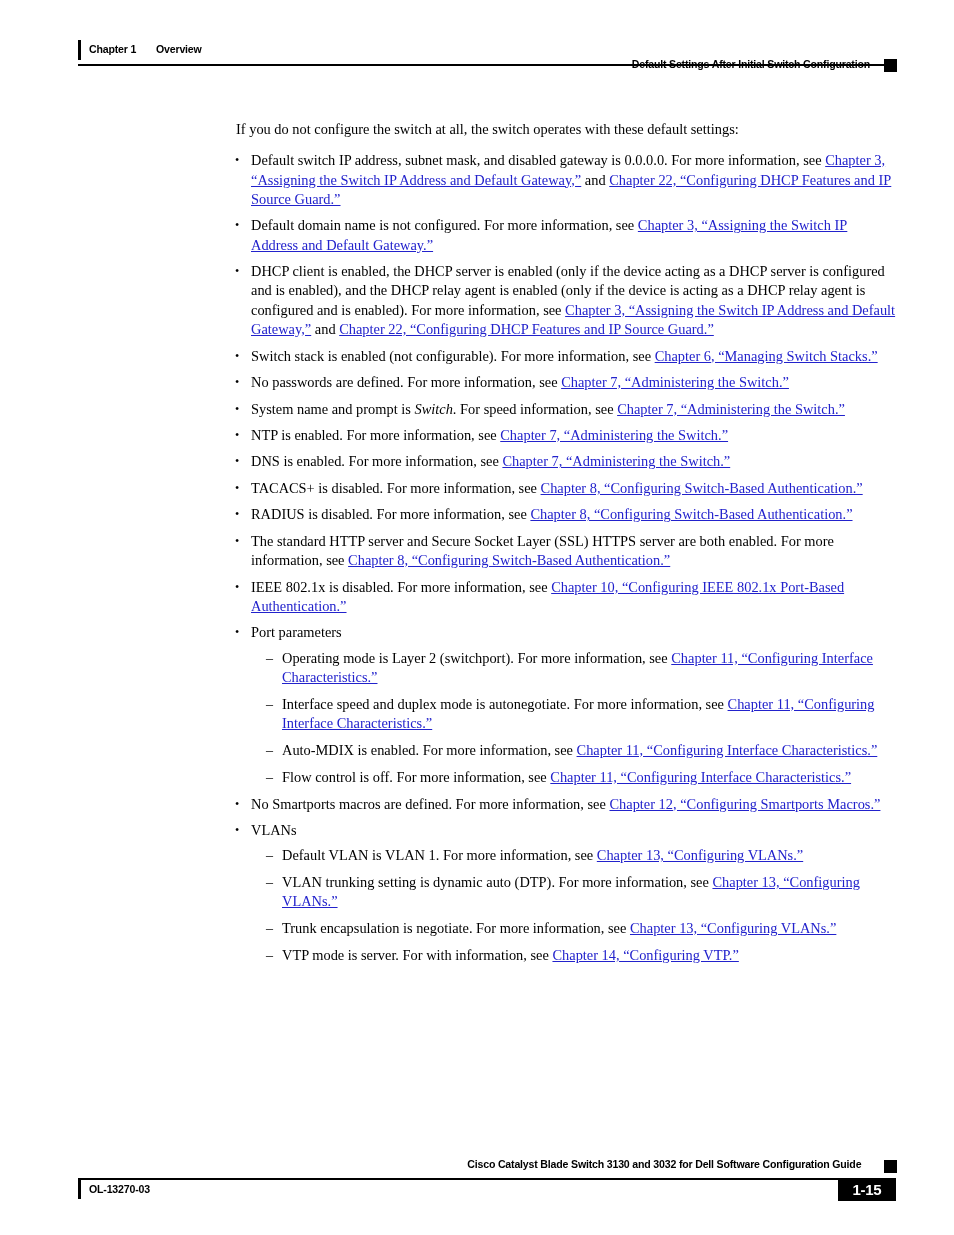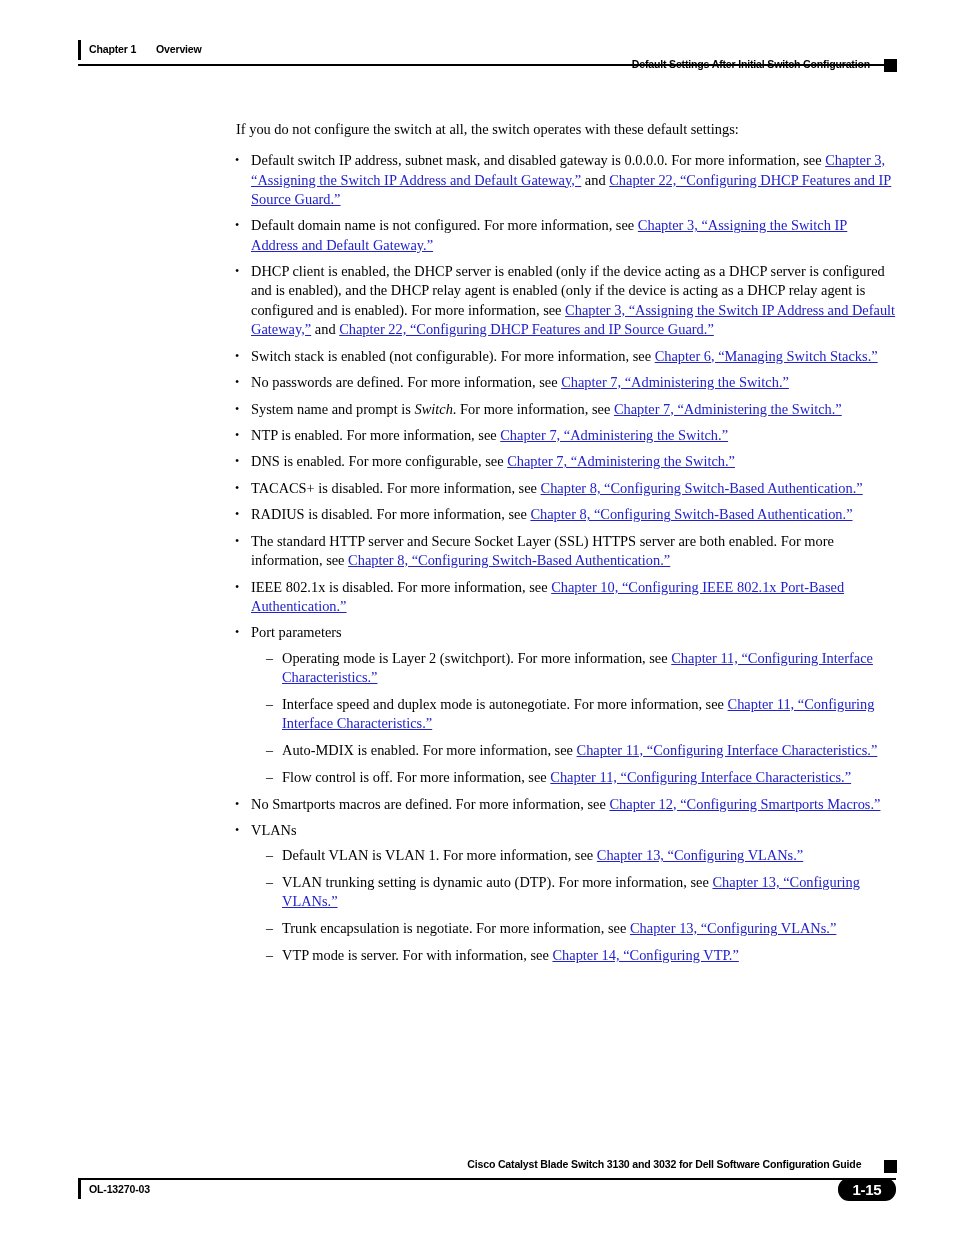--- a/index.html
+++ b/index.html
@@ -189,21 +189,20 @@
     height: 23px;
     background: #000;
     color: #fff;
     font-family: "Liberation Sans", sans-serif;
     font-weight: bold;
     font-size: 15px;
     letter-spacing: -0.3px;
     display: flex;
     align-items: center;
     justify-content: center;
-    border-radius: 11px;
   }
 </style>
 </head>
 <body>
 
 <div class="page-header">
   <div class="hdr-tick"></div>
   <div class="hdr-chapter-num">Chapter 1</div>
   <div class="hdr-chapter-title">Overview</div>
   <div class="hdr-rule"></div>
@@ -237,31 +236,31 @@
       <span>Switch stack is enabled (not configurable). For more information, see </span><a class="xref" href="#">Chapter 6, “Managing Switch Stacks.”</a>
     </li>
 
     <li class="bullet">
       <span class="marker">•</span>
       <span>No passwords are defined. For more information, see </span><a class="xref" href="#">Chapter 7, “Administering the Switch.”</a>
     </li>
 
     <li class="bullet">
       <span class="marker">•</span>
-      <span>System name and prompt is </span><span class="ital">Switch</span><span>. For more information, see </span><a class="xref" href="#">Chapter 7, “Administering the Switch.”</a>
+      <span>System name and prompt is </span><span class="ital">Switch</span><span>. For speed information, see </span><a class="xref" href="#">Chapter 7, “Administering the Switch.”</a>
     </li>
 
     <li class="bullet">
       <span class="marker">•</span>
       <span>NTP is enabled. For more information, see </span><a class="xref" href="#">Chapter 7, “Administering the Switch.”</a>
     </li>
 
     <li class="bullet">
       <span class="marker">•</span>
-      <span>DNS is enabled. For more configurable, see </span><a class="xref" href="#">Chapter 7, “Administering the Switch.”</a>
+      <span>DNS is enabled. For more information, see </span><a class="xref" href="#">Chapter 7, “Administering the Switch.”</a>
     </li>
 
     <li class="bullet">
       <span class="marker">•</span>
       <span>TACACS+ is disabled. For more information, see </span><a class="xref" href="#">Chapter 8, “Configuring Switch-Based Authentication.”</a>
     </li>
 
     <li class="bullet">
       <span class="marker">•</span>
       <span>RADIUS is disabled. For more information, see </span><a class="xref" href="#">Chapter 8, “Configuring Switch-Based Authentication.”</a>

